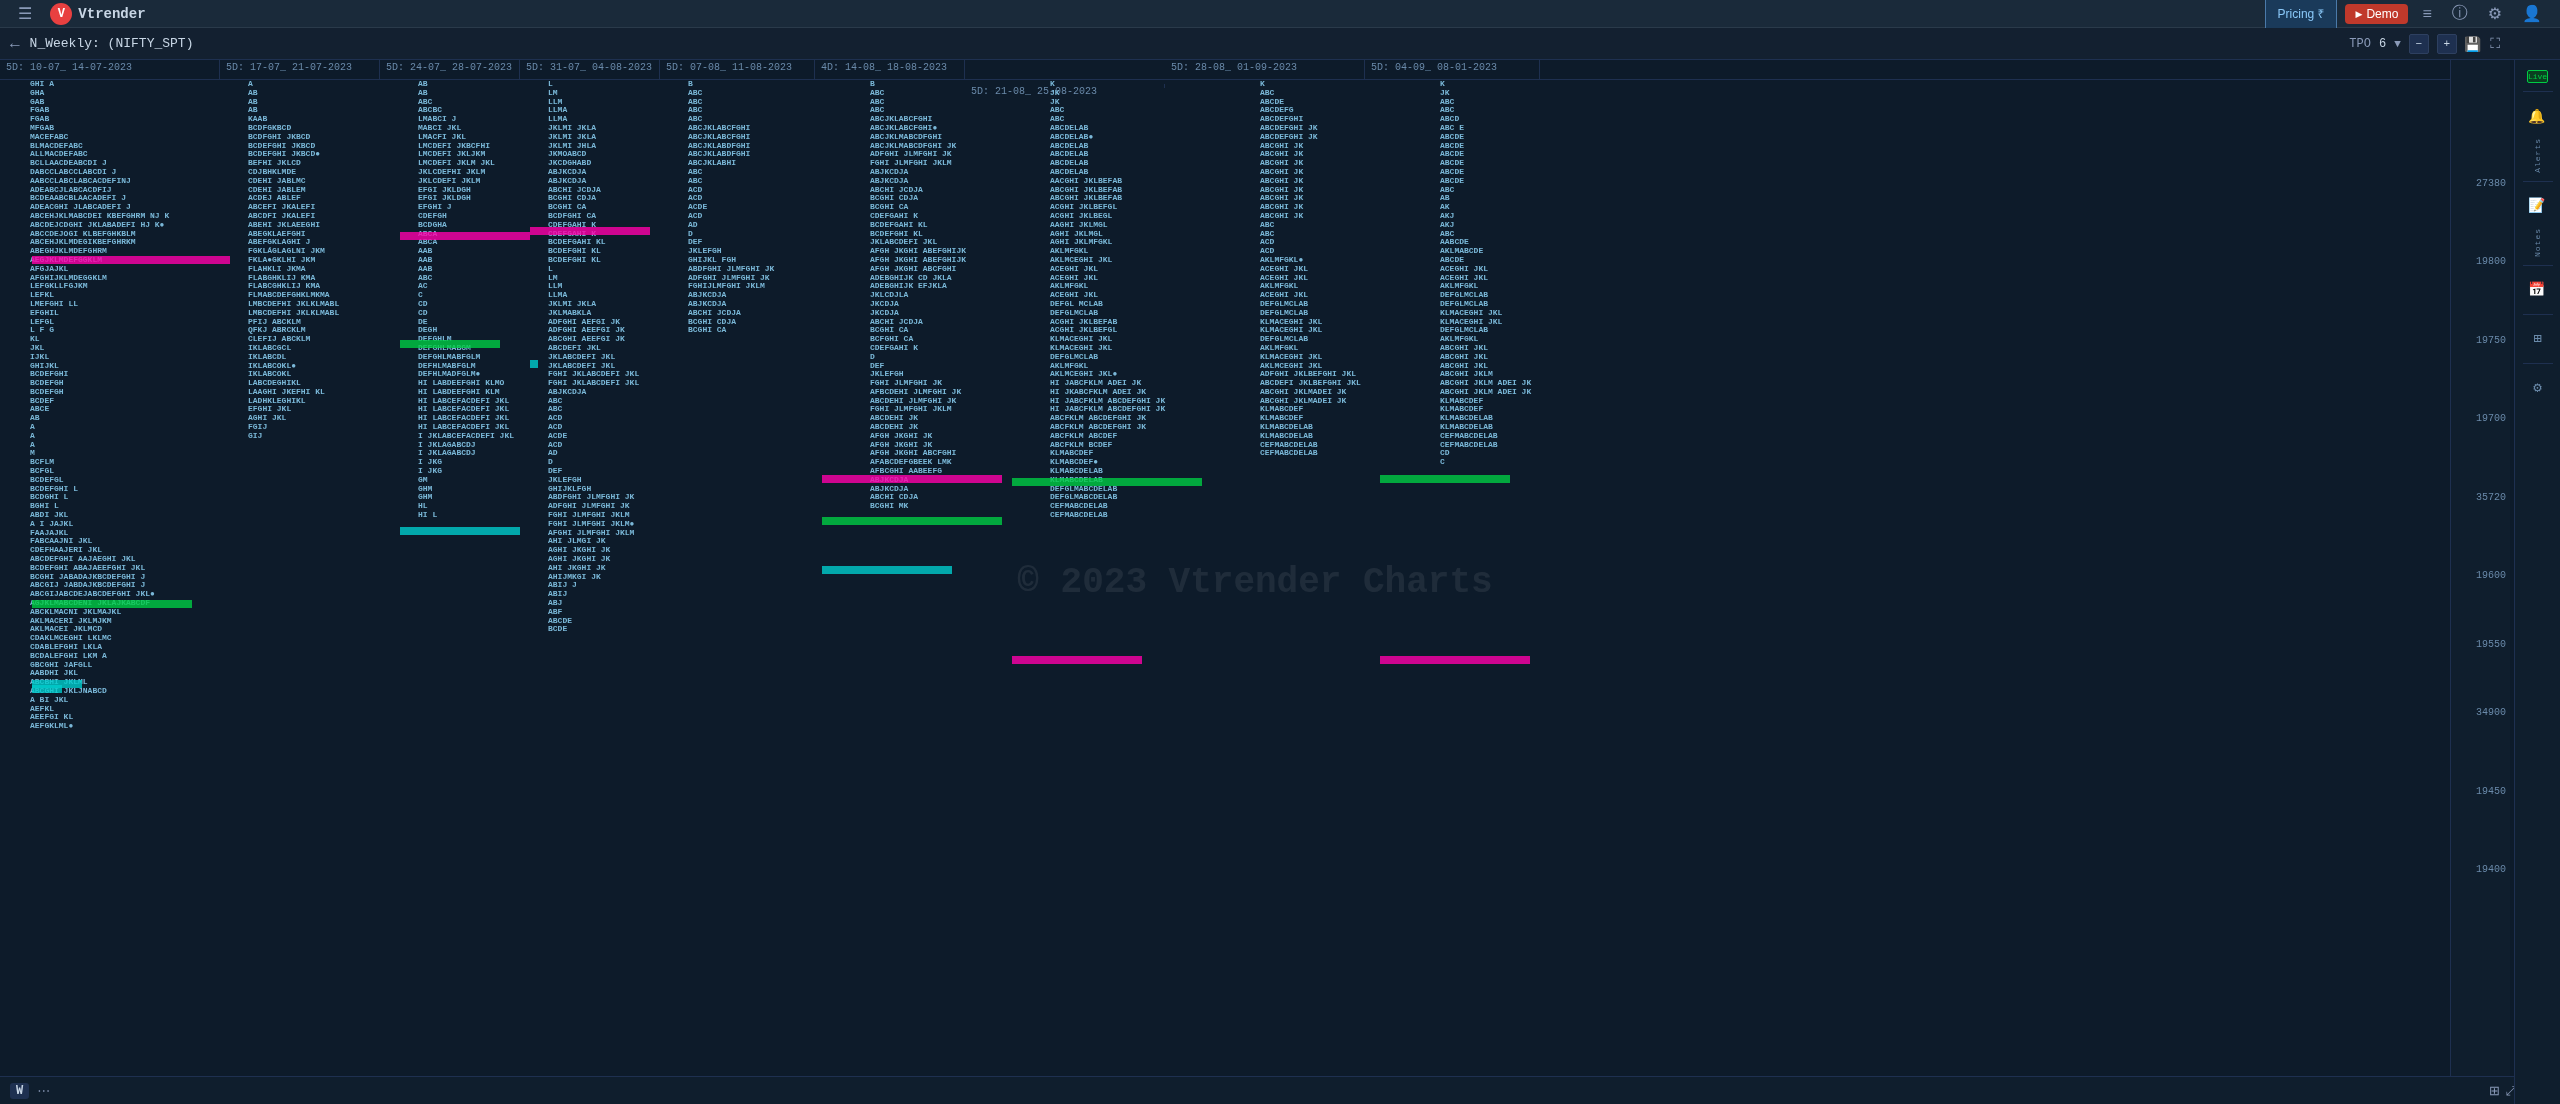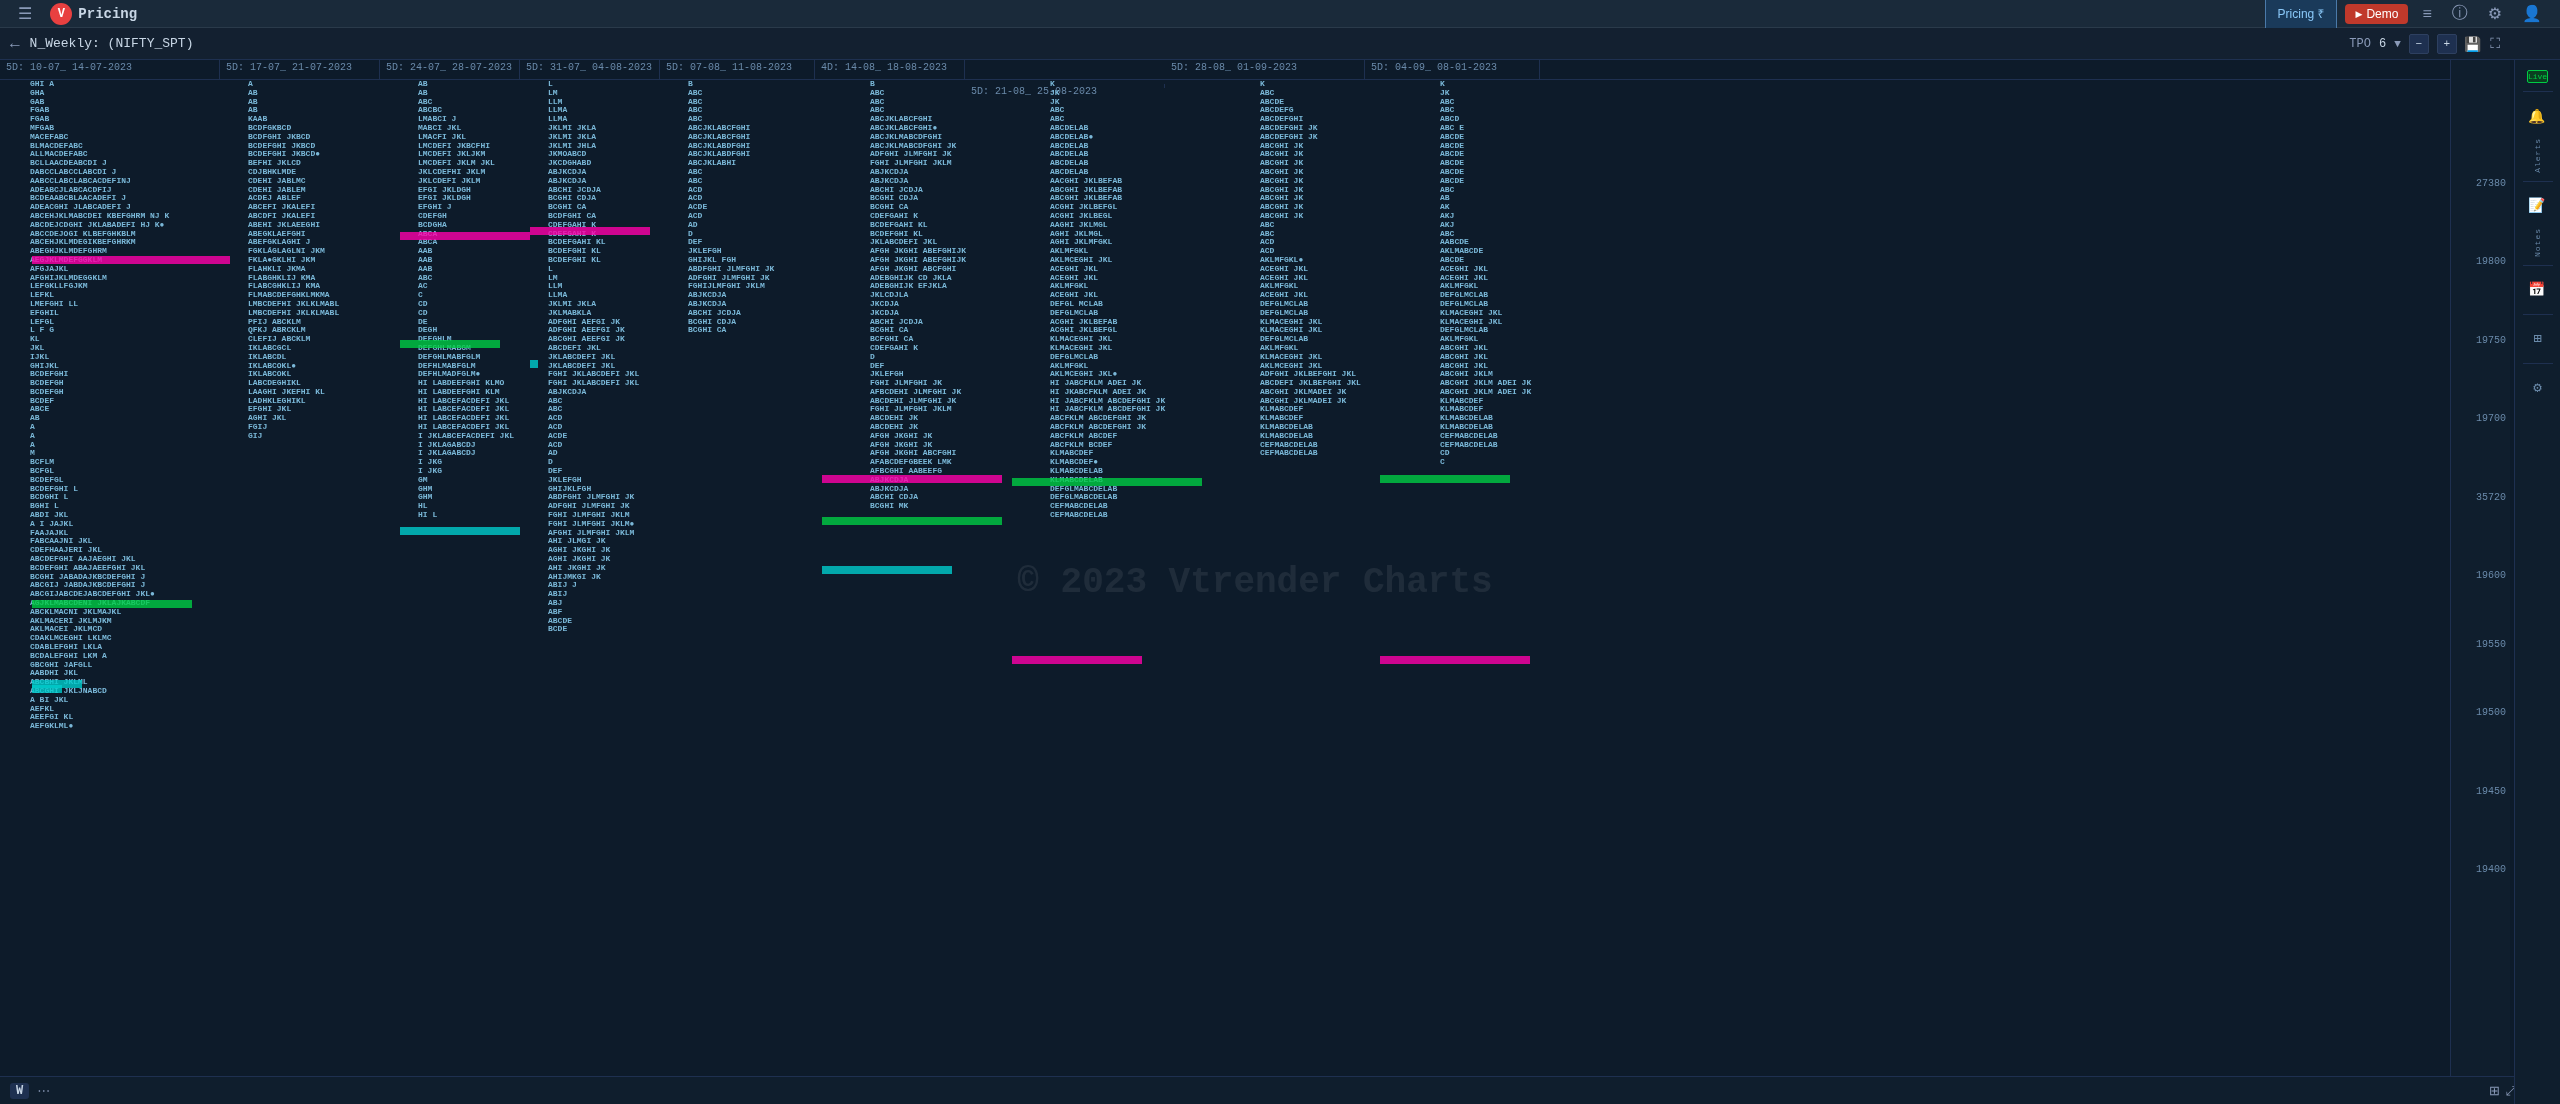--- a/index.html
+++ b/index.html
@@ -342,21 +342,21 @@
     }
   </style>
 </head>
 <body>
 
 <div id="top-nav">
   <div id="nav-left">
     <button class="nav-icon-btn">☰</button>
     <div class="logo-area">
       <div class="logo-v">V</div>
-      <span class="logo-text">Pricing</span>
+      <span class="logo-text">Vtrender</span>
     </div>
   </div>
   <div id="nav-center">
     
   </div>
   <div id="nav-right">
     <button class="pricing-btn">Pricing ₹</button>
     <button class="demo-btn">Demo</button>
     <button class="nav-icon-btn">≡</button>
     <button class="nav-icon-btn">ⓘ</button>
@@ -396,21 +396,21 @@
     </div>
 
   <div id="price-axis">
   <div class="price-label" style="top: 118px;">27380</div>
       <div class="price-label" style="top: 196.4px;">19800</div>
       <div class="price-label" style="top: 274.8px;">19750</div>
       <div class="price-label" style="top: 353.2px;">19700</div>
       <div class="price-label" style="top: 431.6px;">35720</div>
       <div class="price-label" style="top: 510px;">19600</div>
       <div class="price-label" style="top: 578.6px;">19550</div>
-      <div class="price-label" style="top: 647.2px;">19500</div>
+      <div class="price-label" style="top: 647.2px;">34900</div>
       <div class="price-label" style="top: 725.6px;">19450</div>
       <div class="price-label" style="top: 804px;">19400</div>
     </div>
 
   <div id="watermark">© 2023 Vtrender Charts</div>
 
   <div class="mp-column" style="left:30px; color:#7ab8d8;">GHI A
 GHA
 GAB
 FGAB

